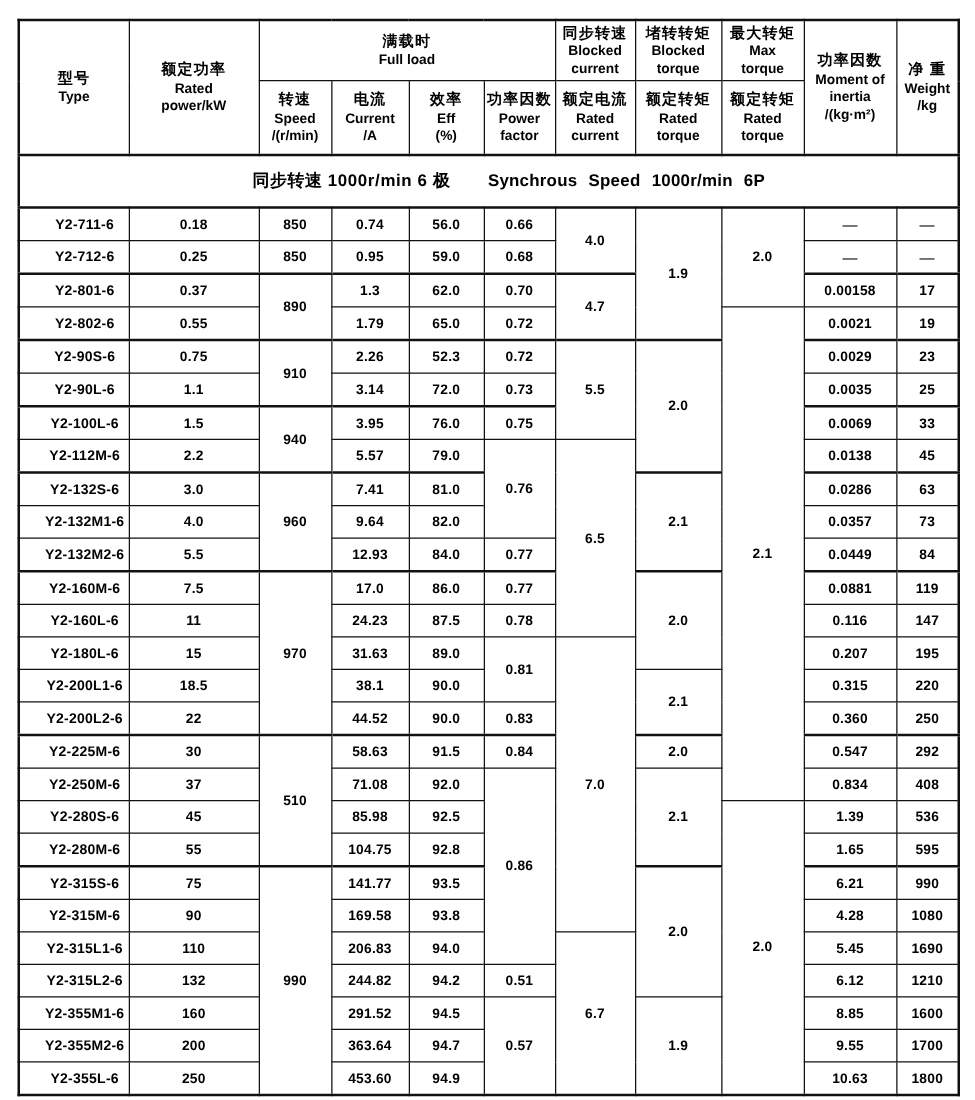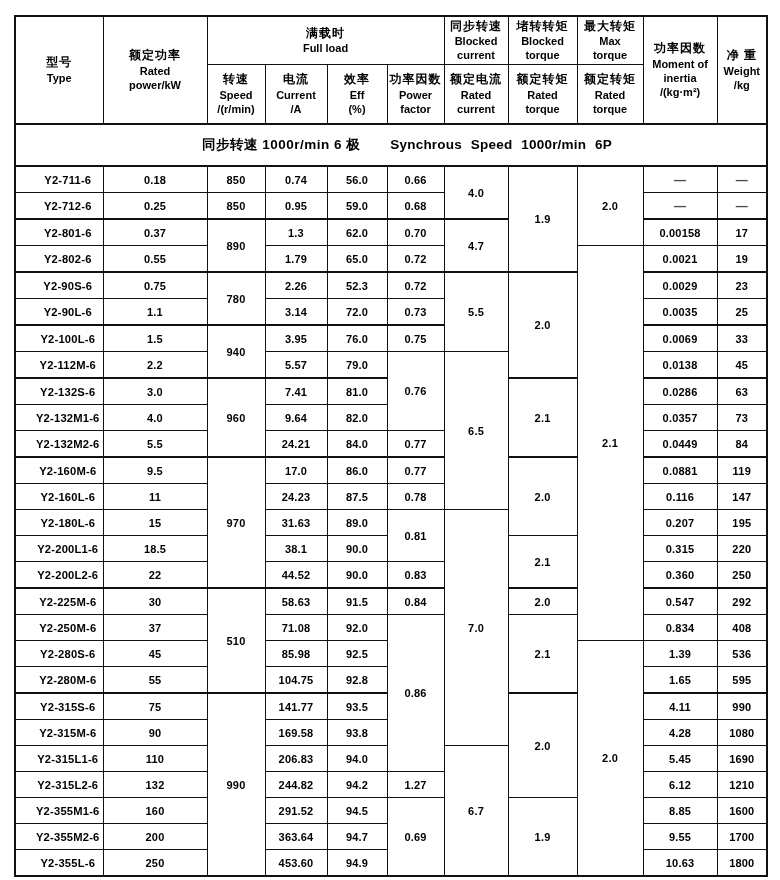--- a/index.html
+++ b/index.html
@@ -209,21 +209,21 @@
           <td>1.79</td>
           <td>65.0</td>
           <td>0.72</td>
           <td rowspan="15">2.1</td>
           <td>0.0021</td>
           <td>19</td>
         </tr>
         <tr class="grp">
           <td>Y2-90S-6</td>
           <td>0.75</td>
-          <td rowspan="2">780</td>
+          <td rowspan="2">910</td>
           <td>2.26</td>
           <td>52.3</td>
           <td>0.72</td>
           <td rowspan="3">5.5</td>
           <td rowspan="4">2.0</td>
           <td>0.0029</td>
           <td>23</td>
         </tr>
         <tr>
           <td>Y2-90L-6</td>
@@ -268,29 +268,29 @@
           <td>Y2-132M1-6</td>
           <td>4.0</td>
           <td>9.64</td>
           <td>82.0</td>
           <td>0.0357</td>
           <td>73</td>
         </tr>
         <tr>
           <td>Y2-132M2-6</td>
           <td>5.5</td>
-          <td>24.21</td>
+          <td>12.93</td>
           <td>84.0</td>
           <td>0.77</td>
           <td>0.0449</td>
           <td>84</td>
         </tr>
         <tr class="grp">
           <td>Y2-160M-6</td>
-          <td>9.5</td>
+          <td>7.5</td>
           <td rowspan="5">970</td>
           <td>17.0</td>
           <td>86.0</td>
           <td>0.77</td>
           <td rowspan="3">2.0</td>
           <td>0.0881</td>
           <td>119</td>
         </tr>
         <tr>
           <td>Y2-160L-6</td>
@@ -367,21 +367,21 @@
           <td>1.65</td>
           <td>595</td>
         </tr>
         <tr class="grp">
           <td>Y2-315S-6</td>
           <td>75</td>
           <td rowspan="7">990</td>
           <td>141.77</td>
           <td>93.5</td>
           <td rowspan="4">2.0</td>
-          <td>4.11</td>
+          <td>6.21</td>
           <td>990</td>
         </tr>
         <tr>
           <td>Y2-315M-6</td>
           <td>90</td>
           <td>169.58</td>
           <td>93.8</td>
           <td>4.28</td>
           <td>1080</td>
         </tr>
@@ -392,30 +392,30 @@
           <td>94.0</td>
           <td rowspan="5">6.7</td>
           <td>5.45</td>
           <td>1690</td>
         </tr>
         <tr>
           <td>Y2-315L2-6</td>
           <td>132</td>
           <td>244.82</td>
           <td>94.2</td>
-          <td>1.27</td>
+          <td>0.51</td>
           <td>6.12</td>
           <td>1210</td>
         </tr>
         <tr>
           <td>Y2-355M1-6</td>
           <td>160</td>
           <td>291.52</td>
           <td>94.5</td>
-          <td rowspan="3">0.69</td>
+          <td rowspan="3">0.57</td>
           <td rowspan="3">1.9</td>
           <td>8.85</td>
           <td>1600</td>
         </tr>
         <tr>
           <td>Y2-355M2-6</td>
           <td>200</td>
           <td>363.64</td>
           <td>94.7</td>
           <td>9.55</td>

